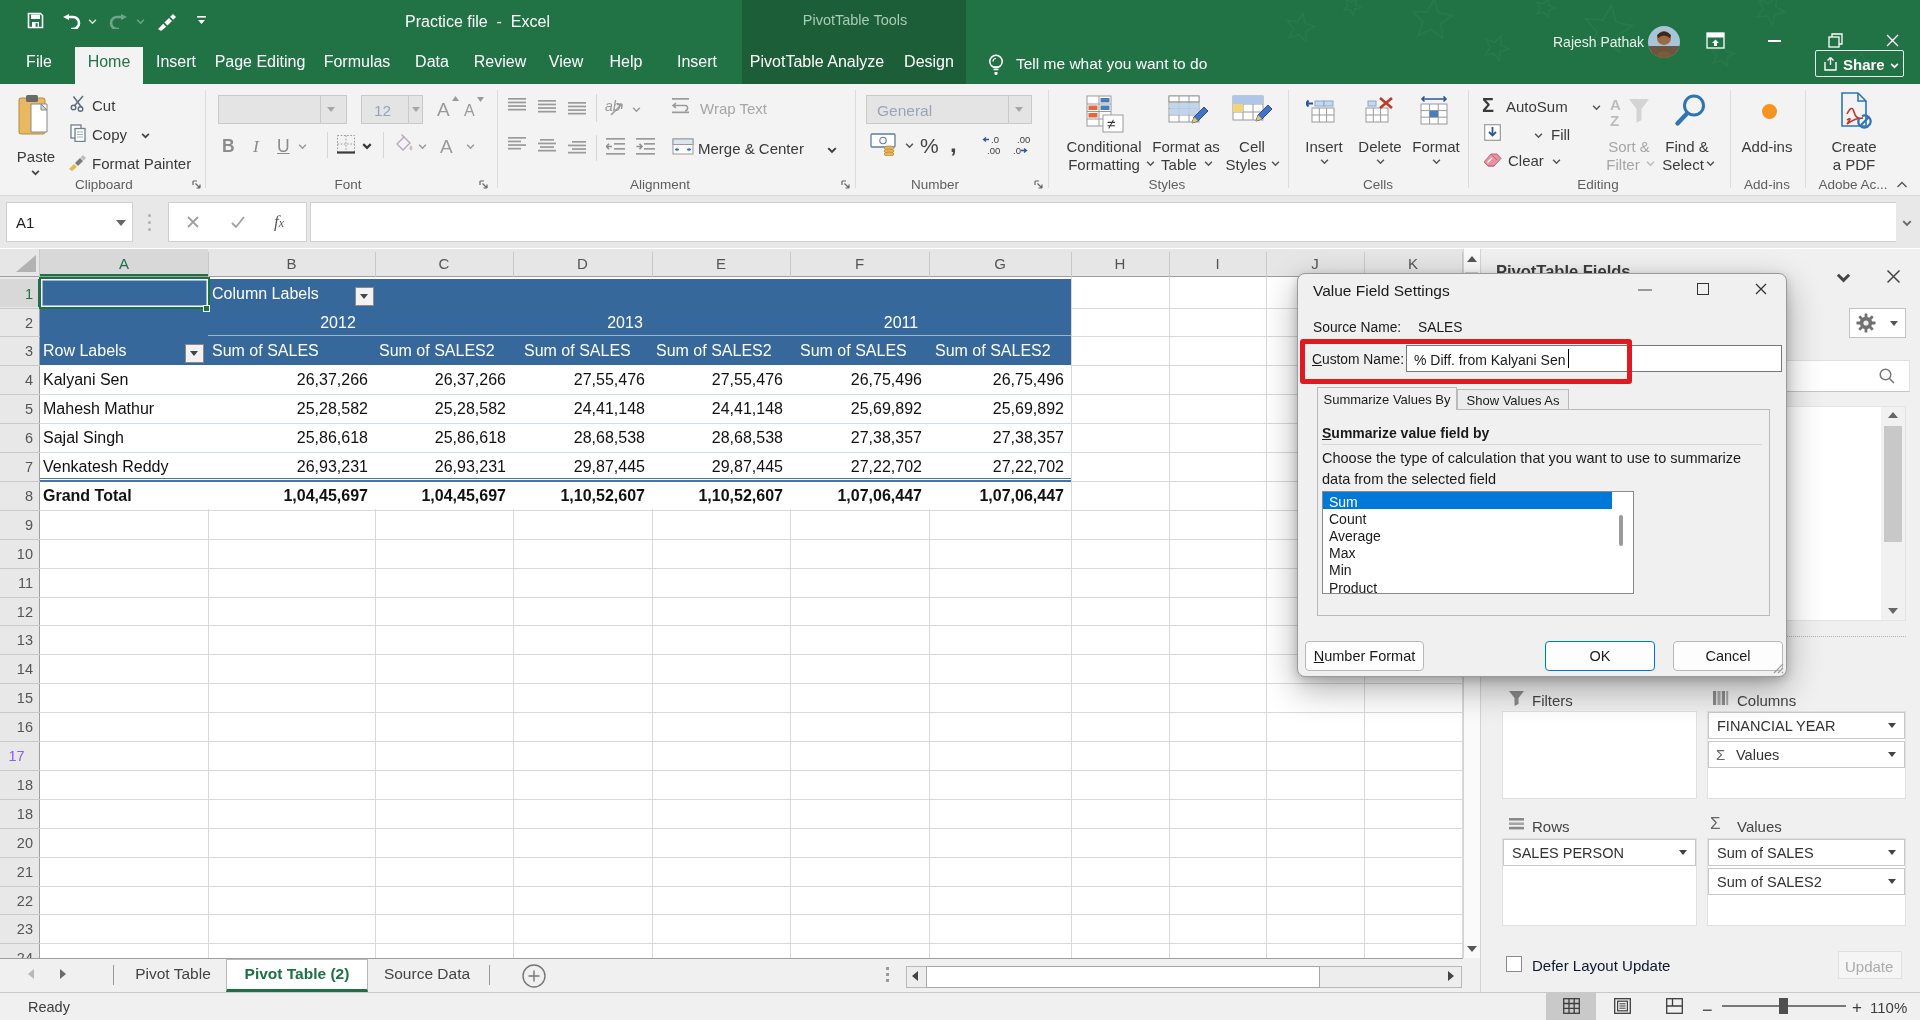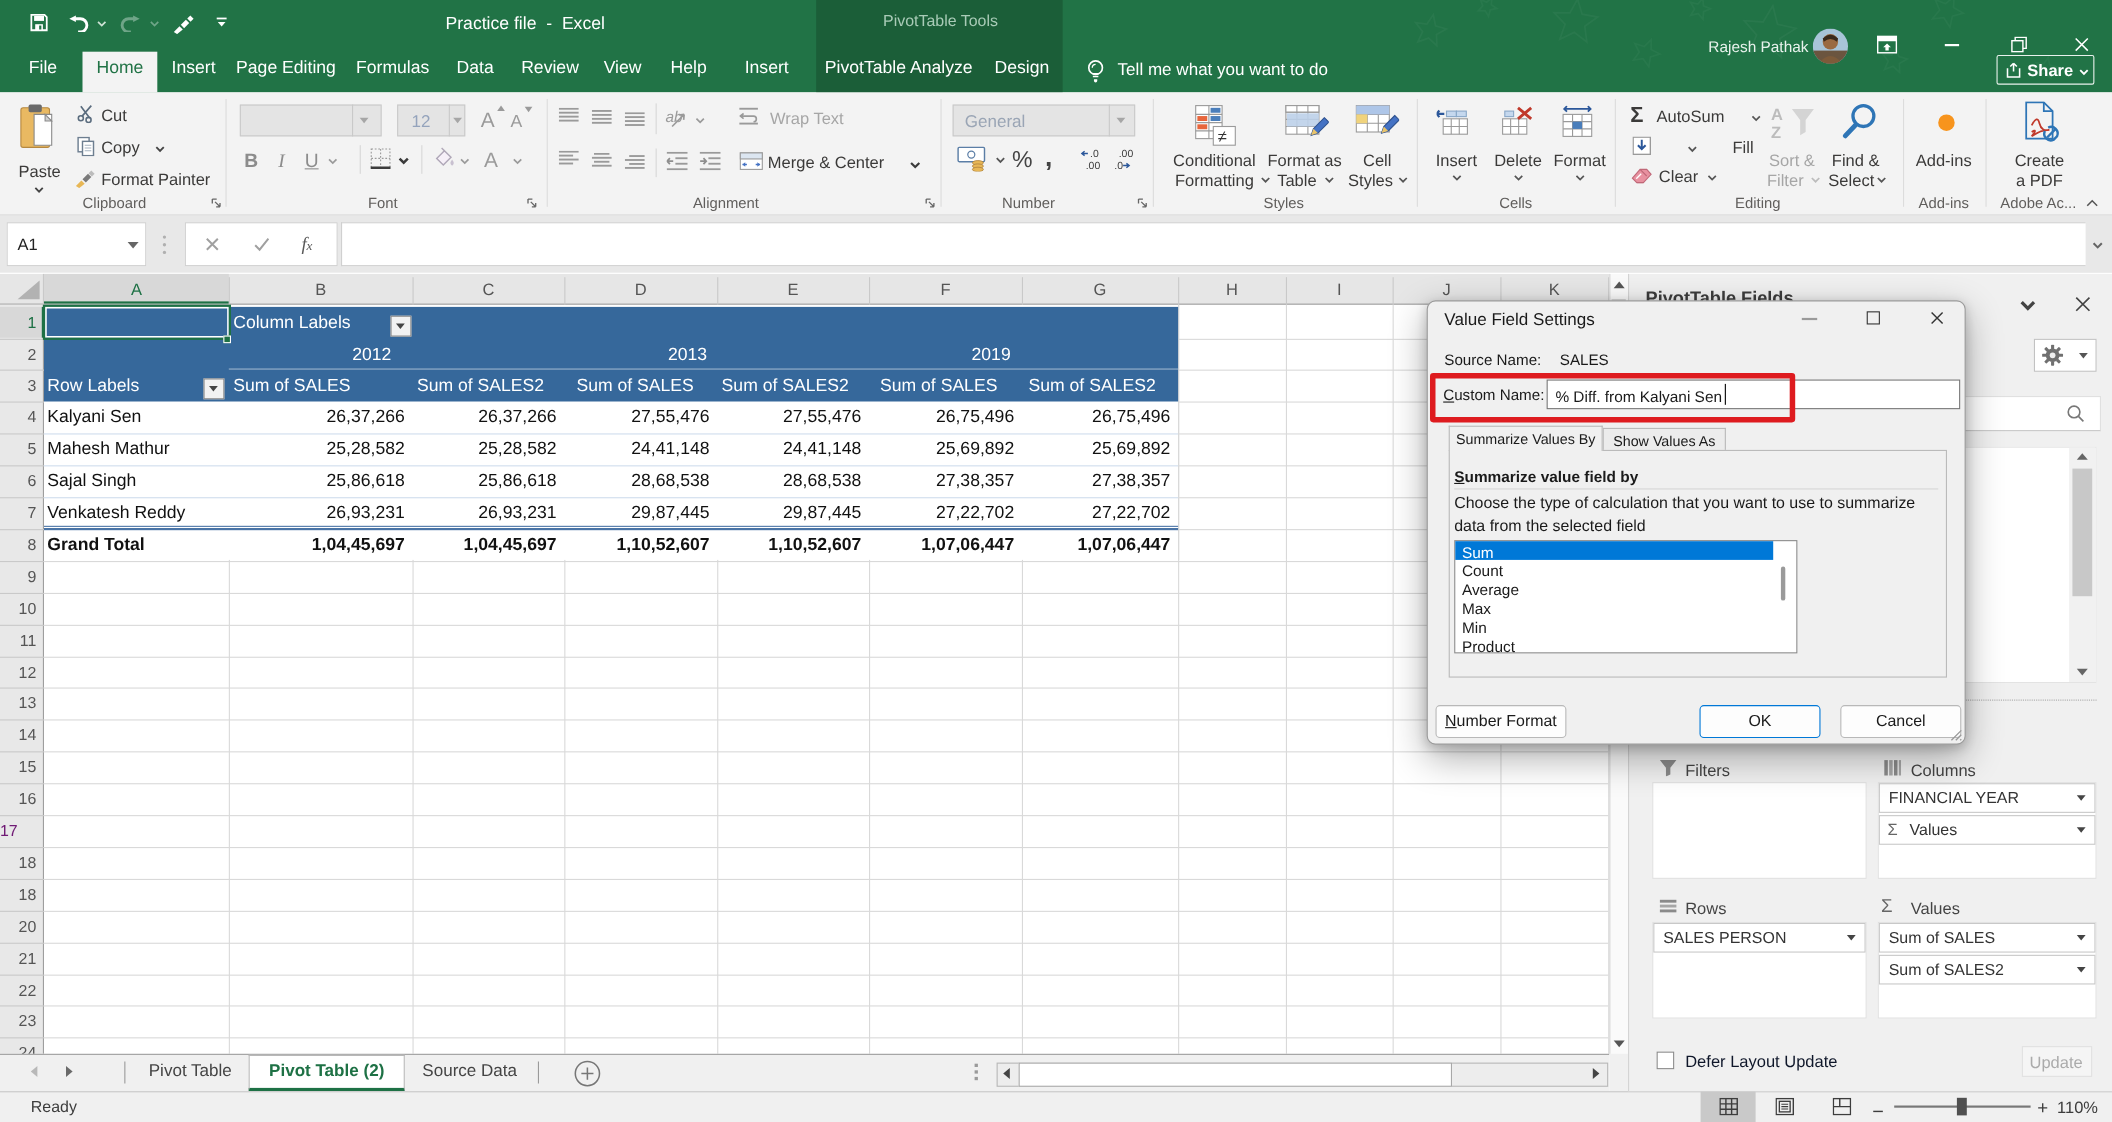--- a/index.html
+++ b/index.html
@@ -400,21 +400,21 @@
     </svg>
 <div class="a" style="left:1482px;top:94px;width:18px;height:22px;color:#3b3a39;font-size:20px;font-weight:bold;"><span class="tx">Σ</span></div>
 <div class="a" style="left:1506px;top:98px;width:82px;height:16px;color:#3b3a39;font-size:15px;"><span class="tx">AutoSum</span></div>
 <svg class="a" style="left:1592px;top:103px" width="9" height="9" viewBox="0 0 8 8">
       <path d="M1 2.5 L4 5.5 L7 2.5" fill="none" stroke="#555" stroke-width="1.4"></path>
     </svg>
 <svg class="a" style="left:1484px;top:124px" width="17" height="17" viewBox="0 0 17 17">
       <rect x="0.7" y="0.7" width="15.6" height="15.6" fill="#fff" stroke="#9a9a9a" stroke-width="1.2"></rect>
       <path d="M8.5 3 V11 M5 8 L8.5 11.5 L12 8" stroke="#2b579a" stroke-width="1.8" fill="none"></path>
     </svg>
-<div class="a" style="left:1551px;top:126px;width:40px;height:16px;color:#3b3a39;font-size:15px;margin-left:24px;"><span class="tx">Fill</span></div>
+<div class="a" style="left:1551px;top:126px;width:40px;height:16px;color:#3b3a39;font-size:15px;"><span class="tx">Fill</span></div>
 <svg class="a" style="left:1534px;top:131px" width="9" height="9" viewBox="0 0 8 8">
       <path d="M1 2.5 L4 5.5 L7 2.5" fill="none" stroke="#555" stroke-width="1.4"></path>
     </svg>
 <svg class="a" style="left:1482px;top:150px" width="20" height="17" viewBox="0 0 20 17">
       <path d="M2 12 L9 4 H15 L19 8.5 L12 16 H6 Z" fill="#e891a0" stroke="#c06878"></path>
       <path d="M9 4 L15 10 M12 16 L6 16" stroke="#c06878"></path>
       <path d="M5.5 12.5 L10 8" stroke="#fff" stroke-width="1.2"></path>
     </svg>
 <div class="a" style="left:1508px;top:152px;width:52px;height:16px;color:#3b3a39;font-size:15px;"><span class="tx">Clear</span></div>
 <svg class="a" style="left:1552px;top:157px" width="9" height="9" viewBox="0 0 8 8">
@@ -525,21 +525,21 @@
 <div class="a" style="left:0;top:603.5px;width:33px;height:16px;color:#555;font-size:14.5px;text-align:right;"><span class="tx">12</span></div>
 <div class="a" style="left:0;top:625.4px;width:40px;height:1px;background:#c9c9c9;"></div>
 <div class="a" style="left:0;top:632.4px;width:33px;height:16px;color:#555;font-size:14.5px;text-align:right;"><span class="tx">13</span></div>
 <div class="a" style="left:0;top:654.3px;width:40px;height:1px;background:#c9c9c9;"></div>
 <div class="a" style="left:0;top:661.3px;width:33px;height:16px;color:#555;font-size:14.5px;text-align:right;"><span class="tx">14</span></div>
 <div class="a" style="left:0;top:683.2px;width:40px;height:1px;background:#c9c9c9;"></div>
 <div class="a" style="left:0;top:690.2px;width:33px;height:16px;color:#555;font-size:14.5px;text-align:right;"><span class="tx">15</span></div>
 <div class="a" style="left:0;top:712.1px;width:40px;height:1px;background:#c9c9c9;"></div>
 <div class="a" style="left:0;top:719.1px;width:33px;height:16px;color:#555;font-size:14.5px;text-align:right;"><span class="tx">16</span></div>
 <div class="a" style="left:0;top:741.0px;width:40px;height:1px;background:#c9c9c9;"></div>
-<div class="a" style="left:0;top:748.0px;width:33px;height:16px;color:#701a75;font-size:14.5px;text-align:left;"><span class="tx">17</span></div>
+<div class="a" style="left:0;top:748.0px;width:33px;height:16px;color:#8b5cf6;font-size:14.5px;text-align:center;"><span class="tx">17</span></div>
 <div class="a" style="left:0;top:769.9px;width:40px;height:1px;background:#c9c9c9;"></div>
 <div class="a" style="left:0;top:776.9px;width:33px;height:16px;color:#555;font-size:14.5px;text-align:right;"><span class="tx">18</span></div>
 <div class="a" style="left:0;top:798.8px;width:40px;height:1px;background:#c9c9c9;"></div>
 <div class="a" style="left:0;top:805.8px;width:33px;height:16px;color:#555;font-size:14.5px;text-align:right;"><span class="tx">18</span></div>
 <div class="a" style="left:0;top:827.7px;width:40px;height:1px;background:#c9c9c9;"></div>
 <div class="a" style="left:0;top:834.7px;width:33px;height:16px;color:#555;font-size:14.5px;text-align:right;"><span class="tx">20</span></div>
 <div class="a" style="left:0;top:856.6px;width:40px;height:1px;background:#c9c9c9;"></div>
 <div class="a" style="left:0;top:863.6px;width:33px;height:16px;color:#555;font-size:14.5px;text-align:right;"><span class="tx">21</span></div>
 <div class="a" style="left:0;top:885.5px;width:40px;height:1px;background:#c9c9c9;"></div>
 <div class="a" style="left:0;top:892.5px;width:33px;height:16px;color:#555;font-size:14.5px;text-align:right;"><span class="tx">22</span></div>
@@ -588,21 +588,21 @@
 <div class="a" style="left:40px;top:885.5px;width:1422px;height:1px;background:#d9d9d9;"></div>
 <div class="a" style="left:40px;top:914.4px;width:1422px;height:1px;background:#d9d9d9;"></div>
 <div class="a" style="left:40px;top:943.3px;width:1422px;height:1px;background:#d9d9d9;"></div>
 <div class="a" style="left:40px;top:278.6px;width:1031px;height:86.7px;background:#36689b;"></div>
 <div class="a" style="left:208px;top:335.4px;width:863px;height:1px;background:rgba(255,255,255,.5);"></div>
 <div class="a" style="left:212px;top:285px;width:160px;height:18px;color:#fff;font-size:16px;"><span class="tx">Column Labels</span></div>
 <div class="a" style="left:355px;top:286.6px;width:19px;height:19px;background:#f2f2f2;border:1px solid #8a8a8a;"></div>
 <div class="a" style="left:360px;top:293.6px;width:0;height:0;border-left:4px solid transparent;border-right:4px solid transparent;border-top:5px solid #444;"></div>
 <div class="a" style="left:283px;top:314px;width:110px;height:18px;text-align:center;color:#fff;font-size:16px;"><span class="tx">2012</span></div>
 <div class="a" style="left:570px;top:314px;width:110px;height:18px;text-align:center;color:#fff;font-size:16px;"><span class="tx">2013</span></div>
-<div class="a" style="left:846px;top:314px;width:110px;height:18px;text-align:center;color:#fff;font-size:16px;"><span class="tx">2019</span></div>
+<div class="a" style="left:846px;top:314px;width:110px;height:18px;text-align:center;color:#fff;font-size:16px;"><span class="tx">2011</span></div>
 <div class="a" style="left:43px;top:342px;width:120px;height:18px;color:#fff;font-size:16px;"><span class="tx">Row Labels</span></div>
 <div class="a" style="left:185px;top:344.40000000000003px;width:19px;height:19px;background:#f2f2f2;border:1px solid #8a8a8a;"></div>
 <div class="a" style="left:190px;top:351.40000000000003px;width:0;height:0;border-left:4px solid transparent;border-right:4px solid transparent;border-top:5px solid #444;"></div>
 <div class="a" style="left:212px;top:342px;width:140px;height:18px;color:#fff;font-size:16px;"><span class="tx">Sum of SALES</span></div>
 <div class="a" style="left:379px;top:342px;width:140px;height:18px;color:#fff;font-size:16px;"><span class="tx">Sum of SALES2</span></div>
 <div class="a" style="left:524px;top:342px;width:140px;height:18px;color:#fff;font-size:16px;"><span class="tx">Sum of SALES</span></div>
 <div class="a" style="left:656px;top:342px;width:140px;height:18px;color:#fff;font-size:16px;"><span class="tx">Sum of SALES2</span></div>
 <div class="a" style="left:800px;top:342px;width:140px;height:18px;color:#fff;font-size:16px;"><span class="tx">Sum of SALES</span></div>
 <div class="a" style="left:935px;top:342px;width:140px;height:18px;color:#fff;font-size:16px;"><span class="tx">Sum of SALES2</span></div>
 <div class="a" style="left:43px;top:371px;width:170px;height:18px;color:#111;font-size:16px;"><span class="tx">Kalyani Sen</span></div>

